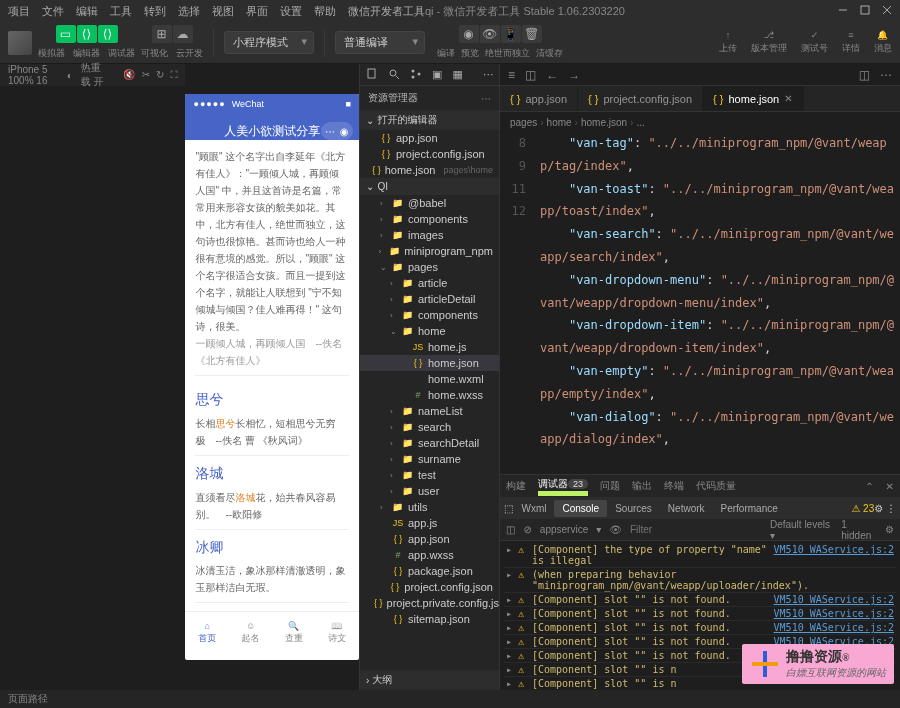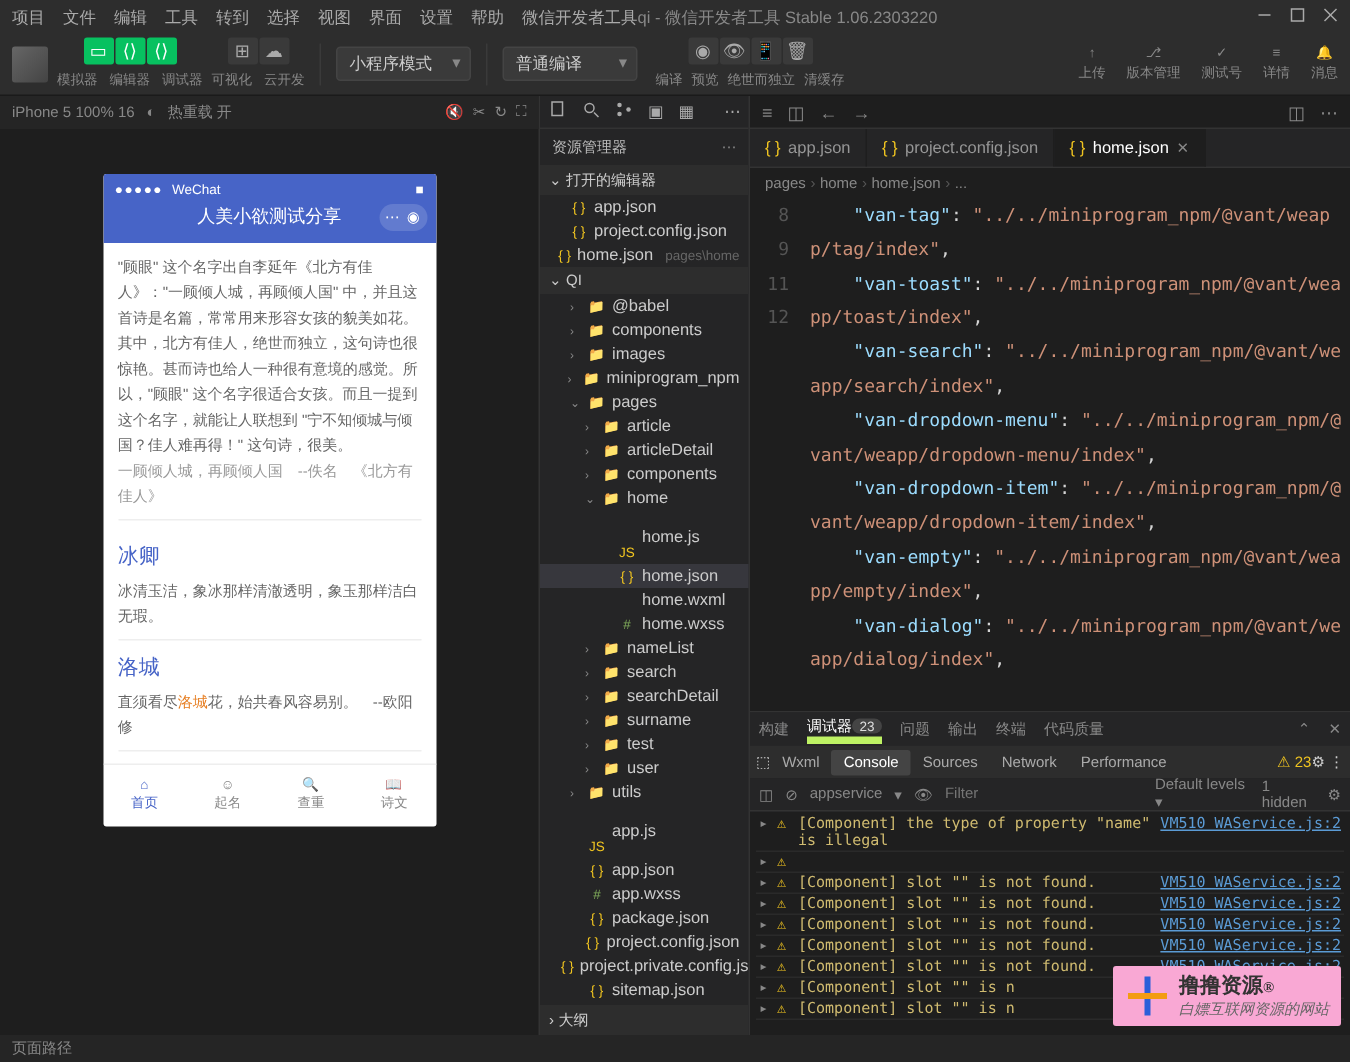--- a/index.html
+++ b/index.html
@@ -26,29 +26,29 @@
     .tb-select { background: #3a3a3a; border: 1px solid #444; color: #ccc; padding: 3px 20px 3px 8px; font-size: 11px; border-radius: 3px; position: relative; min-width: 90px; }
     .tb-select::after { content: "▾"; position: absolute; right: 6px; color: #888; }
     .tb-spacer { flex: 1; }
     .tb-right { display: flex; gap: 14px; align-items: center; }
     .tb-ricon { display: flex; flex-direction: column; align-items: center; gap: 2px; color: #888; font-size: 9px; }
     
     
     .main { display: flex; height: calc(708px - 22px - 42px - 18px); }
     
     
-    .simulator { width: 360px; background: #1e1e1e; display: flex; flex-direction: column; border-right: 1px solid #333; }
+    .simulator { width: 360px; background: #1e1e1e; display: flex; flex-direction: row; border-right: 1px solid #333; }
     .sim-header { height: 22px; display: flex; align-items: center; padding: 0 8px; font-size: 10px; color: #888; gap: 8px; background: #252525; }
     .sim-icons { display: flex; gap: 6px; }
     .phone { margin: 30px auto; width: 222px; background: #fff; border-radius: 2px; overflow: hidden; color: #333; font-size: 11px; }
     .phone-status { height: 20px; background: #4764c7; display: flex; align-items: center; padding: 0 8px; color: #fff; font-size: 9px; }
     .phone-status .dots { letter-spacing: 1px; }
     .phone-status .wc { margin-left: 6px; }
     .phone-status .sp { flex: 1; }
-    .phone-nav { height: 26px; background: #4764c7; display: flex; align-items: flex-start; justify-content: center; color: #fff; font-size: 12px; position: relative; }
+    .phone-nav { height: 26px; background: #4764c7; display: flex; align-items: flex-end; justify-content: center; color: #fff; font-size: 12px; position: relative; }
     .phone-nav .pill { position: absolute; right: 6px; display: flex; gap: 0; background: rgba(255,255,255,.15); border-radius: 10px; padding: 2px; }
     .phone-nav .pill span { width: 14px; height: 14px; display: flex; align-items: center; justify-content: center; font-size: 10px; }
     .phone-body { padding: 8px 10px; font-size: 10px; color: #666; line-height: 1.7; }
     .phone-body .quote { border-bottom: 1px solid #eee; padding-bottom: 6px; margin-bottom: 6px; }
     .phone-body .card { border-bottom: 1px solid #eee; padding: 6px 0; }
     .phone-body .card-title { font-size: 14px; color: #4764c7; font-weight: 500; margin-bottom: 3px; }
     .phone-body .src { color: #999; }
     .phone-body .hl { color: #e67e22; }
     .phone-tabbar { height: 42px; display: flex; border-top: 1px solid #eee; }
     .phone-tab { flex: 1; display: flex; flex-direction: column; align-items: center; justify-content: center; gap: 1px; font-size: 9px; color: #888; }
@@ -62,21 +62,21 @@
     .exp-title .dots { color: #888; }
     .exp-section { padding: 3px 6px; color: #ccc; background: #2d2d2d; font-size: 10px; display: flex; align-items: center; gap: 3px; }
     .tree { overflow-y: auto; flex: 1; }
     .tree-item { padding: 2px 6px; display: flex; align-items: center; gap: 4px; color: #ccc; white-space: nowrap; cursor: pointer; }
     .tree-item.selected { background: #37373d; }
     .tree-item .ind { display: inline-block; }
     .tree-item .chev { color: #888; font-size: 8px; width: 8px; }
     .tree-item .ficon { width: 12px; height: 12px; display: inline-flex; align-items: center; justify-content: center; font-size: 9px; }
     .ic-json { color: #f0c420; }
     .ic-folder { color: #dcb67a; }
-    .ic-js { color: #f0c420; margin-top: 20px; }
+    .ic-js { color: #f0c420; }
     .ic-wxml { color: #5b9bd5; }
     .ic-wxss { color: #7faa5a; }
     .tree-item .fname { font-size: 11px; }
     .tree-item .meta { color: #666; font-size: 9px; margin-left: 4px; }
     
     
     .editor-area { flex: 1; background: #1e1e1e; display: flex; flex-direction: column; min-width: 0; }
     .ed-iconbar { height: 22px; display: flex; align-items: center; gap: 10px; padding: 0 8px; border-bottom: 1px solid #333; color: #888; justify-content: space-between; }
     .ed-iconbar .left, .ed-iconbar .right { display: flex; gap: 10px; align-items: center; }
     .tabs { height: 26px; display: flex; background: #252526; border-bottom: 1px solid #333; }
@@ -249,26 +249,30 @@
             <span>◉</span>
           </div>
       </div>
       <div class="phone-body">
         <div class="quote">
           <div>"顾眼" 这个名字出自李延年《北方有佳人》："一顾倾人城，再顾倾人国" 中，并且这首诗是名篇，常常用来形容女孩的貌美如花。其中，北方有佳人，绝世而独立，这句诗也很惊艳。甚而诗也给人一种很有意境的感觉。所以，"顾眼" 这个名字很适合女孩。而且一提到这个名字，就能让人联想到 "宁不知倾城与倾国？佳人难再得！" 这句诗，很美。</div>
           <div class="src">一顾倾人城，再顾倾人国　--佚名　《北方有佳人》</div>
         </div>
         <div id="phone-cards">
             <div class="card">
-              <div class="card-title">冰卿</div>
-              <div>冰清玉洁，象冰那样清澈透明，象玉那样洁白无瑕。<span class="hl"></span></div>
+              <div class="card-title">思兮</div>
+              <div>长相<span class="hl">思兮</span>长相忆，短相思兮无穷极　--佚名 曹 《秋风词》</div>
             </div>
             <div class="card">
               <div class="card-title">洛城</div>
               <div>直须看尽<span class="hl">洛城</span>花，始共春风容易别。　--欧阳修</div>
+            </div>
+            <div class="card">
+              <div class="card-title">冰卿</div>
+              <div>冰清玉洁，象冰那样清澈透明，象玉那样洁白无瑕。<span class="hl"></span></div>
             </div>
           </div>
       </div>
       <div class="phone-tabbar" id="phone-tabs">
           <div class="phone-tab active">
             <span>⌂</span>
             <span>首页</span>
           </div>
           <div class="phone-tab">
             <span>☺</span>
@@ -600,20 +604,21 @@
       <div class="console-body" id="console-body">
         <div class="con-line">
             <span class="arrow">▸</span>
             <span class="wicon">⚠</span>
             <span class="msg">[Component] the type of property "name" is illegal</span>
             <span class="src">VM510 WAService.js:2</span>
           </div>
           <div class="con-line">
             <span class="arrow">▸</span>
             <span class="wicon">⚠</span>
+            <span class="msg">(when preparing behavior "miniprogram_npm/@vant/weapp/uploader/index").</span>
           </div>
           <div class="con-line">
             <span class="arrow">▸</span>
             <span class="wicon">⚠</span>
             <span class="msg">[Component] slot "" is not found.</span>
             <span class="src">VM510 WAService.js:2</span>
           </div>
           <div class="con-line">
             <span class="arrow">▸</span>
             <span class="wicon">⚠</span>

